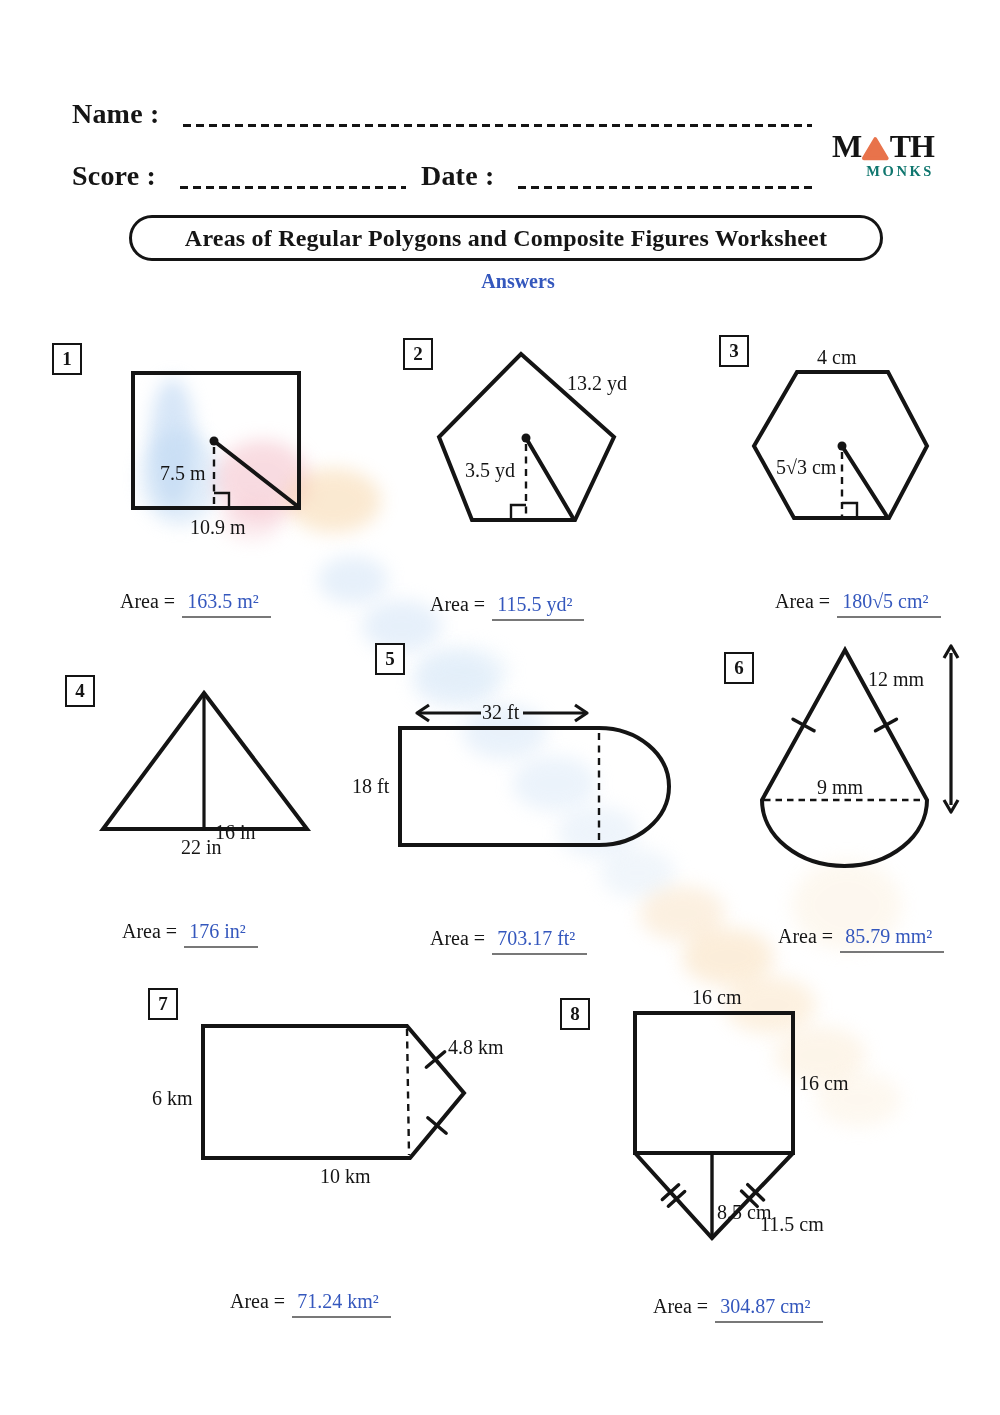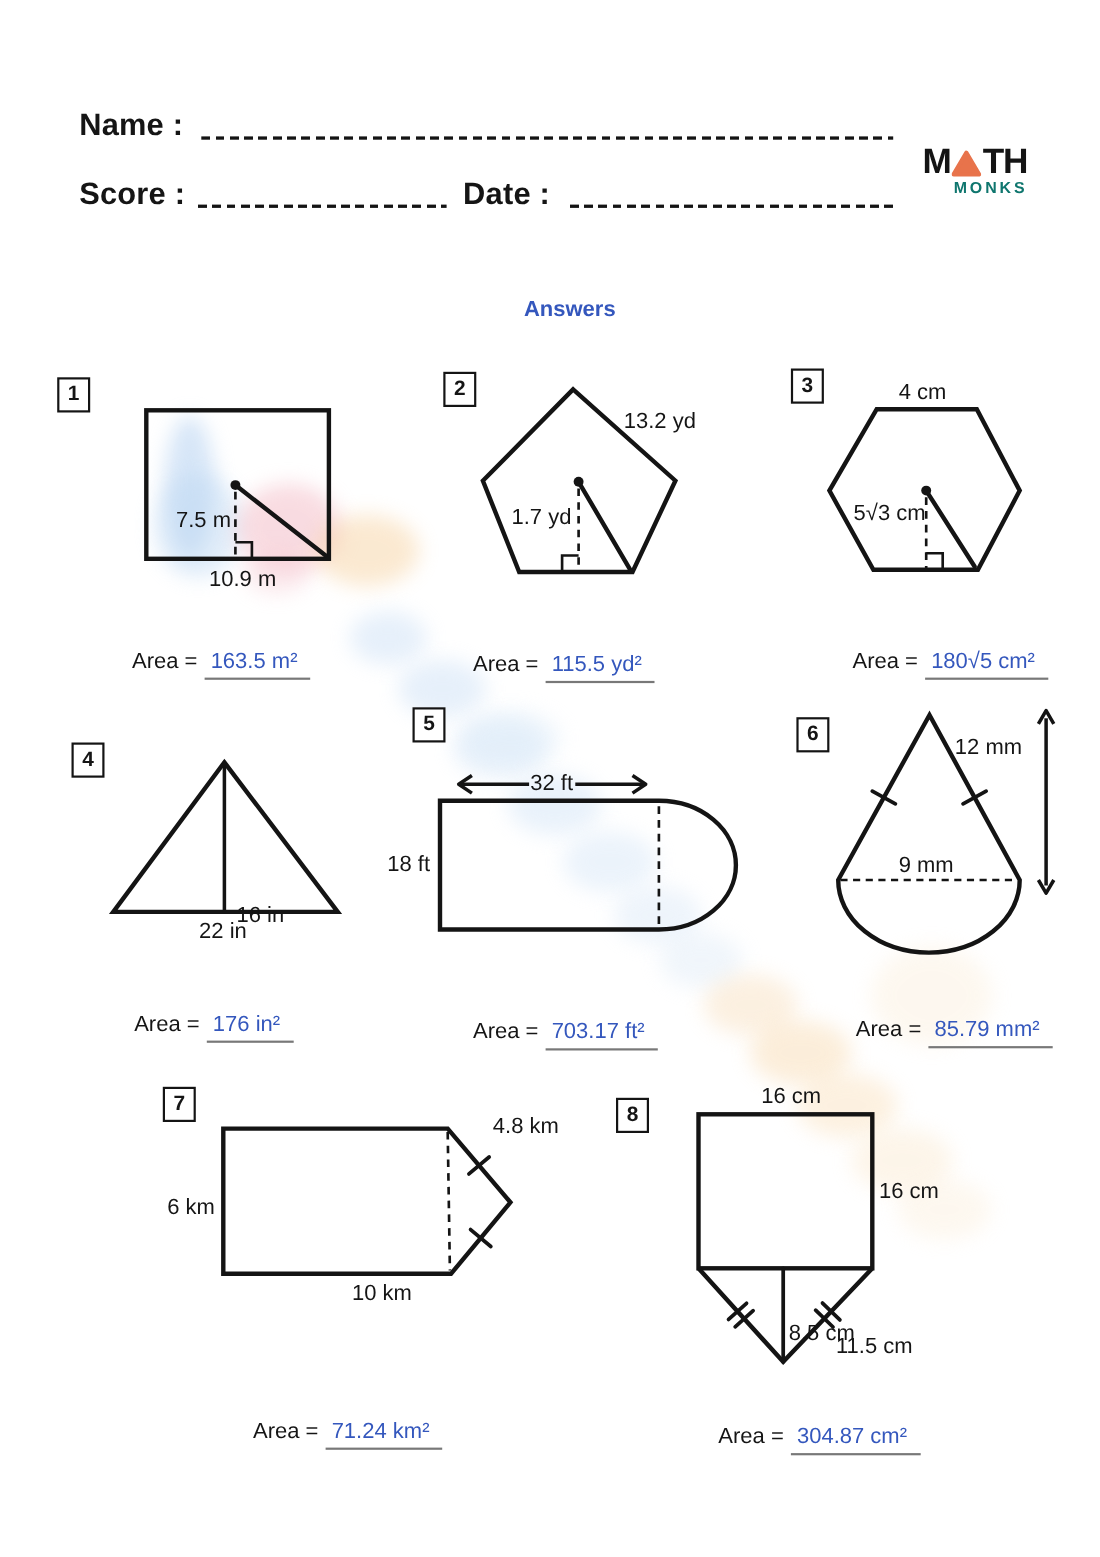--- a/index.html
+++ b/index.html
@@ -1,19 +1,19 @@
 <!DOCTYPE html>
 <html style="--answer-blue: #3457bd; --logo-orange: #e8734b; --ink: #141414;"><head>
 <meta charset="utf-8">
 <style>
   html,body{margin:0;padding:0;background:#e9e9e9;}
   .page{
     position:relative;width:1000px;height:1415px;background:#ffffff;
     margin:0 auto;overflow:hidden;
-    font-family:Liberation Sans, sans-serif;color:#151515;
+    font-family:Liberation Serif, serif;color:#151515;
   }
   .layer{position:absolute;inset:0;}
   
   .blob{position:absolute;border-radius:50%;filter:blur(9px);pointer-events:none;}
   
   .hlabel{position:absolute;font-size:28px;font-weight:600;letter-spacing:.2px;}
   .dashline{position:absolute;height:3px;
     background:repeating-linear-gradient(90deg,#141414 0 8px,transparent 8px 13px);}
   .logo{position:absolute;left:832px;top:130px;width:102px;text-align:right;line-height:1;}
   .logo-row{display:flex;align-items:flex-end;justify-content:flex-end;}
@@ -95,20 +95,21 @@
       <div class="logo-row">
         <span class="logo-m">M</span>
         <svg class="logo-tri" width="27" height="25" viewBox="0 0 27 25">
           <polygon points="13.5,3 25,22.5 2,22.5" stroke-width="4" stroke-linejoin="round" fill="#e8734b" stroke="#e8734b"></polygon>
         </svg>
         <span class="logo-th">TH</span>
       </div>
       <div class="logo-monks">MONKS</div>
     </div>
 
+    <div class="titlebox">Areas of Regular Polygons and Composite Figures Worksheet</div>
     <div class="answers">Answers</div>
 
     <div class="problem" style="left:40px;top:335px;width:310px;height:295px;">
       <div class="numbox" style="left:12px;top:8px;">1</div>
       <svg class="fig" style="left:85px;top:30px;" width="190" height="160" viewBox="0 0 190 160">
         <rect class="outline" x="8" y="8" width="166" height="135"></rect>
         <line class="dash" x1="89" y1="82" x2="89" y2="143"></line>
         <line class="apo" x1="89" y1="76" x2="171" y2="140"></line>
         <polyline class="ra" points="104,143 104,128 89,128"></polyline>
         <circle class="cdot" cx="89" cy="76" r="4.5"></circle>
@@ -124,21 +125,21 @@
     <div class="problem" style="left:395px;top:330px;width:290px;height:295px;">
       <div class="numbox" style="left:8px;top:8px;">2</div>
       <svg class="fig" style="left:30px;top:12px;" width="210" height="190" viewBox="0 0 210 190">
         <polygon class="outline" points="96,12 189,95 150,178 47,178 14,95"></polygon>
         <line class="dash" x1="101" y1="102" x2="101" y2="178"></line>
         <line class="apo" x1="101" y1="96" x2="148" y2="176"></line>
         <polyline class="ra" points="86,178 86,163 101,163"></polyline>
         <circle class="cdot" cx="101" cy="96" r="4.5"></circle>
       </svg>
       <div class="dim" style="left:172px;top:42px;text-align:right;">13.2 yd</div>
-      <div class="dim" style="left:70px;top:129px;">1.7 yd</div>
+      <div class="dim" style="left:70px;top:129px;">3.5 yd</div>
       <div class="area-line" style="left:35px;top:263px;">
         <span class="area-label">Area =</span>
         <span class="area-answer">115.5 yd²</span>
       </div>
     </div>
 
     <div class="problem" style="left:710px;top:325px;width:290px;height:300px;">
       <div class="numbox" style="left:9px;top:10px;">3</div>
       <svg class="fig" style="left:38px;top:27px;" width="190" height="175" viewBox="0 0 190 175">
         <polygon class="outline" points="49,20 140,20 179,94 141,166 46,166 6,94"></polygon>
@@ -214,21 +215,21 @@
       <svg class="fig" style="left:60px;top:43px;" width="290" height="155" viewBox="0 0 290 155">
         <path class="outline" d="M8,8 H212 L269,75 L215,140 H8 Z"></path>
         <line class="dash" x1="212" y1="11" x2="214" y2="137"></line>
         <g transform="translate(240.5,41.5) rotate(50)">
           <line class="tick" x1="0" y1="-12" x2="0" y2="12"></line>
         </g>
         <g transform="translate(242,107.5) rotate(130)">
           <line class="tick" x1="0" y1="-12" x2="0" y2="12"></line>
         </g>
       </svg>
-      <div class="dim" style="left:313px;top:38px;">4.8 km</div>
+      <div class="dim" style="left:313px;top:61px;">4.8 km</div>
       <div class="dim" style="left:17px;top:112px;">6 km</div>
       <div class="dim" style="left:145px;top:190px;margin-left:40px;">10 km</div>
       <div class="area-line" style="left:95px;top:315px;">
         <span class="area-label">Area =</span>
         <span class="area-answer">71.24 km²</span>
       </div>
     </div>
 
     <div class="problem" style="left:545px;top:985px;width:340px;height:340px;">
       <div class="numbox" style="left:15px;top:13px;">8</div>

